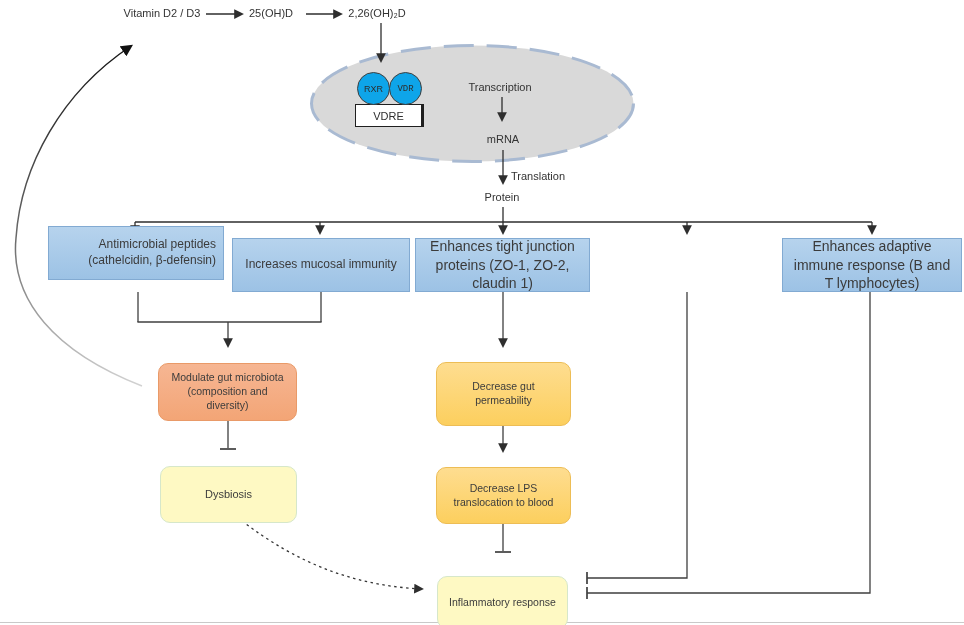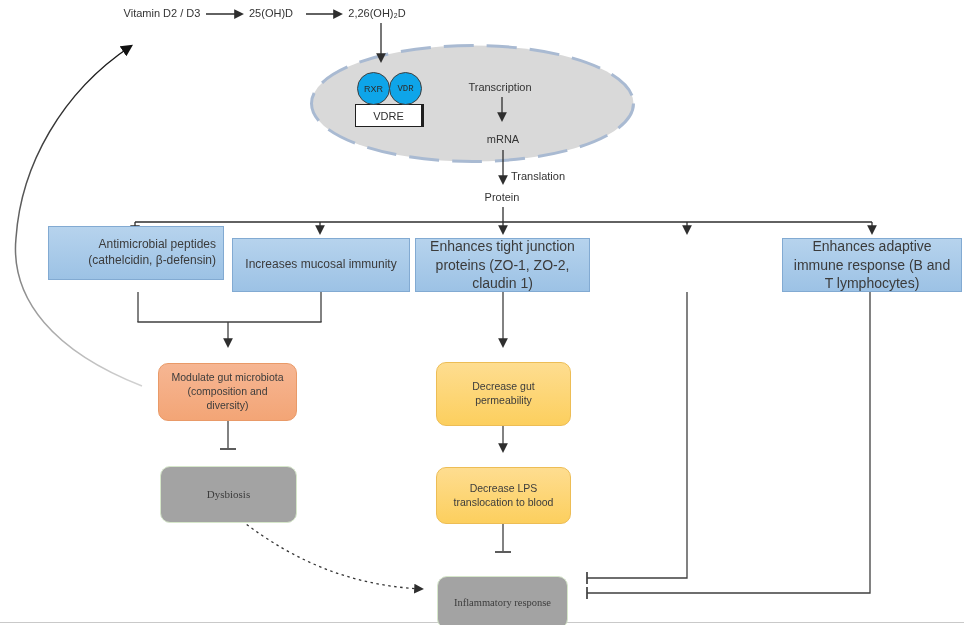--- a/index.html
+++ b/index.html
@@ -15,21 +15,21 @@
     text-align:center;box-sizing:border-box;padding:2px 7px;line-height:1.32;
   }
   .blue{
     background:linear-gradient(#b6d3ed,#9cc2e5);
     border:1px solid #82aad2;font-size:12px;color:#3b3b3b;
   }
   .blue.small{font-size:14px;}
   .round{border-radius:10px;font-size:10.5px;margin-top:11px;}
   .orange{background:linear-gradient(#f6b693,#f3a576);border:1px solid #e99a68;}
   .yellow{background:linear-gradient(#fedd90,#fccf5e);border:1px solid #edbd55;}
-  .green{background:#a3a3a3;border:1px solid #d6e7ca;font-family:Liberation Serif, serif;}
+  .green{background:#fef9c3;border:1px solid #d6e7ca;}
   .circle{
     position:absolute;z-index:3;width:33px;height:33px;border-radius:50%;
     background:#0ea5e9;border:1.3px solid #3f3f3f;box-sizing:border-box;
     display:flex;align-items:center;justify-content:center;font-size:9px;color:#2e2e2e;
   }
   .vdre{
     position:absolute;z-index:2;box-sizing:border-box;background:#ffffff;
     border:1.5px solid #1f1f1f;border-right-width:3px;
     display:flex;align-items:center;justify-content:center;font-size:11px;color:#2e2e2e;
   }

